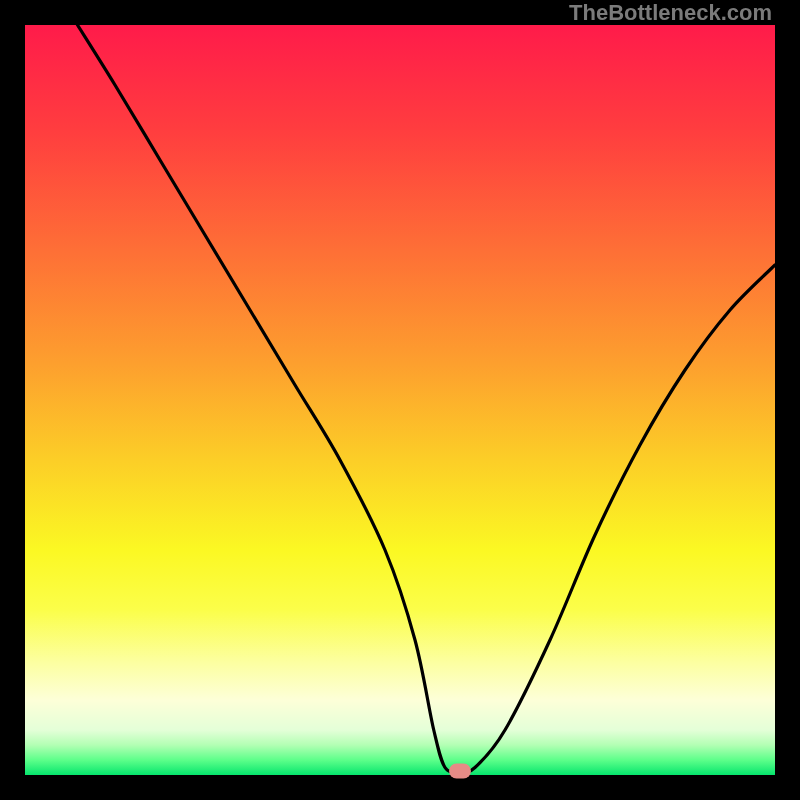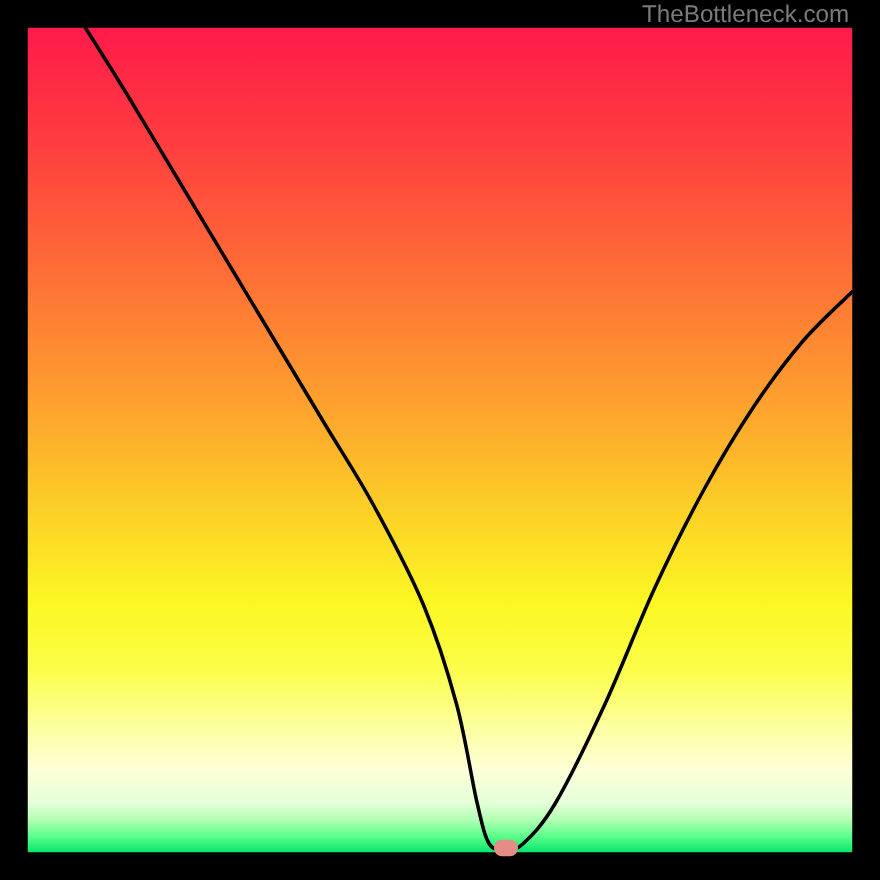--- a/index.html
+++ b/index.html
@@ -24,21 +24,21 @@
     top: 0;
     width: 750px;
     height: 750px;
   }
   .watermark {
     position: absolute;
     top: 0px;
     right: 28px;
     font-family: Arial, Helvetica, sans-serif;
     font-size: 22px;
-    font-weight: 400;
+    font-weight: 700;
     color: #7b7b7b;
     letter-spacing: 0px;
     margin-left: 36px;
   }
   .marker {
     position: absolute;
     width: 22px;
     height: 15px;
     border-radius: 8px;
     background: #e58b86;

